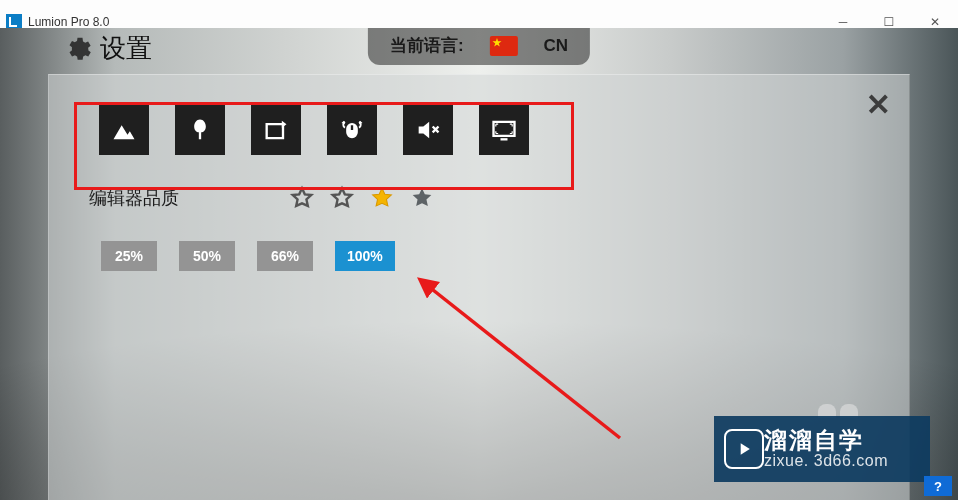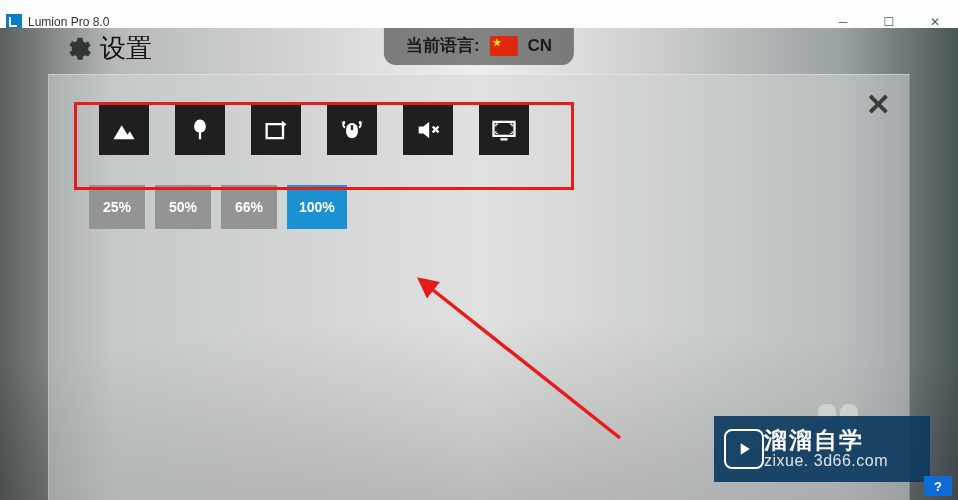--- a/index.html
+++ b/index.html
@@ -58,21 +58,21 @@
   .page-head .gear {
     width:30px;height:30px;margin-right:8px;opacity:.85;
   }
   
   .lang-pill {
     position:absolute;
     top:0; left:50%; transform:translateX(-50%);
     background:rgba(0,0,0,.45);
     border-radius:0 0 12px 12px;
     padding:6px 22px 8px;
-    display:flex; align-items:center; gap:10px;
+    display:flex; align-items:center; gap:26px;
     color:#1a1a1a; font-weight:700; font-size:17px;
   }
   .flag {
     width:28px;height:20px;background:#de2910;border-radius:2px;position:relative;
   }
   .flag::before{content:"★";color:#ffde00;position:absolute;left:3px;top:1px;font-size:10px;}
   
   .panel {
     position:absolute;
     left:48px; right:48px; top:46px; bottom:0;
@@ -122,23 +122,23 @@
   .star {
     width:26px;height:26px;cursor:pointer;
   }
   .star svg{width:100%;height:100%;}
   .star-empty svg{fill:none;stroke:#555;stroke-width:2.2;}
   .star-gold svg{fill:#f5b400;stroke:#d99900;stroke-width:1;}
   .star-dim svg{fill:#5d6366;}
   
   .btn-row{display:flex;gap:10px;}
   .pillbtn{
-    min-width:56px;height:44px;
+    min-width:56px;height:30px;
     border:none;color:#fff;font-weight:700;font-size:14px;
-    background:#949494;cursor:pointer;padding:0 12px;
+    background:#949494;cursor:pointer;padding:0 12px;margin-left:12px;
   }
   .pillbtn.active{background:#1b91d1;}
   .unitbtn{
     width:56px;height:30px;border:none;color:#fff;
     font-family:"Times New Roman",serif;font-size:18px;
     background:#8f8f8f;cursor:pointer;
   }
   .unitbtn.active{background:#1b91d1;}
   
   .arrow {
@@ -243,20 +243,37 @@
       </div>
       <div class="tile">
         <svg viewBox="0 0 24 24">
             <path fill="none" stroke="#fff" stroke-width="2" d="M3 5h18v12H3z"></path>
             <path d="M9 19h6v2H9z"></path>
             <path stroke="#fff" d="M5 7v2M5 7h2M19 7v2M19 7h-2M5 15v-2M5 15h2M19 15v-2M19 15h-2"></path>
           </svg>
       </div>
     </div>
 
+    <div class="row">
+      <div class="row-label">编辑器品质</div>
+      <div class="stars">
+        <span class="star star-empty"><svg viewBox="0 0 24 24">
+              <path d="M12 3l2.6 5.6 6 .6-4.5 4.1 1.3 6L12 16.9 6.6 19.3l1.3-6L3.4 9.2l6-.6z"></path>
+            </svg></span>
+        <span class="star star-empty"><svg viewBox="0 0 24 24">
+              <path d="M12 3l2.6 5.6 6 .6-4.5 4.1 1.3 6L12 16.9 6.6 19.3l1.3-6L3.4 9.2l6-.6z"></path>
+            </svg></span>
+        <span class="star star-gold"><svg viewBox="0 0 24 24">
+              <path d="M12 3l2.6 5.6 6 .6-4.5 4.1 1.3 6L12 16.9 6.6 19.3l1.3-6L3.4 9.2l6-.6z"></path>
+            </svg></span>
+        <span class="star star-dim"><svg viewBox="0 0 24 24">
+              <path d="M12 3l2.6 5.6 6 .6-4.5 4.1 1.3 6L12 16.9 6.6 19.3l1.3-6L3.4 9.2l6-.6z"></path>
+            </svg></span>
+      </div>
+    </div>
 
     <div class="row">
       <div class="btn-row">
         <button class="pillbtn">25%</button>
         <button class="pillbtn">50%</button>
         <button class="pillbtn">66%</button>
         <button class="pillbtn active">100%</button>
       </div>
     </div>
 

